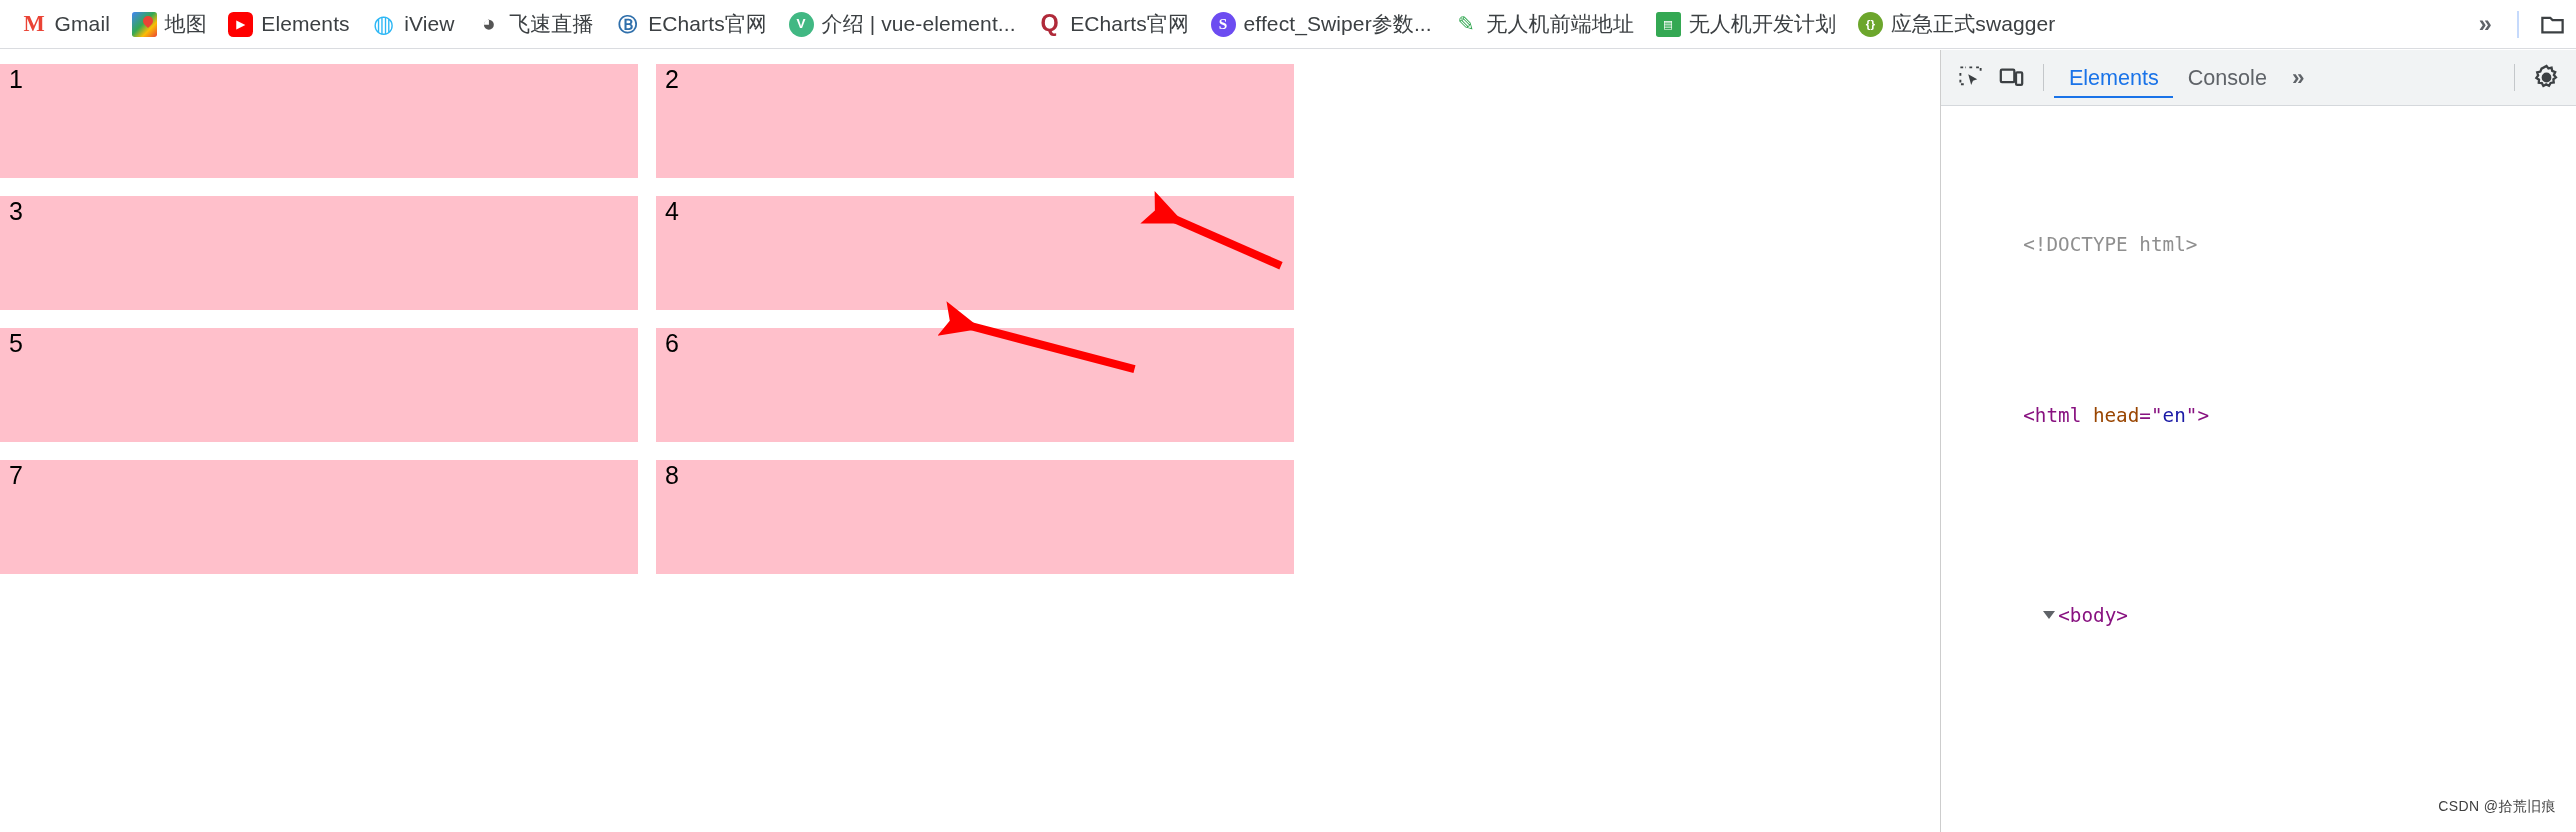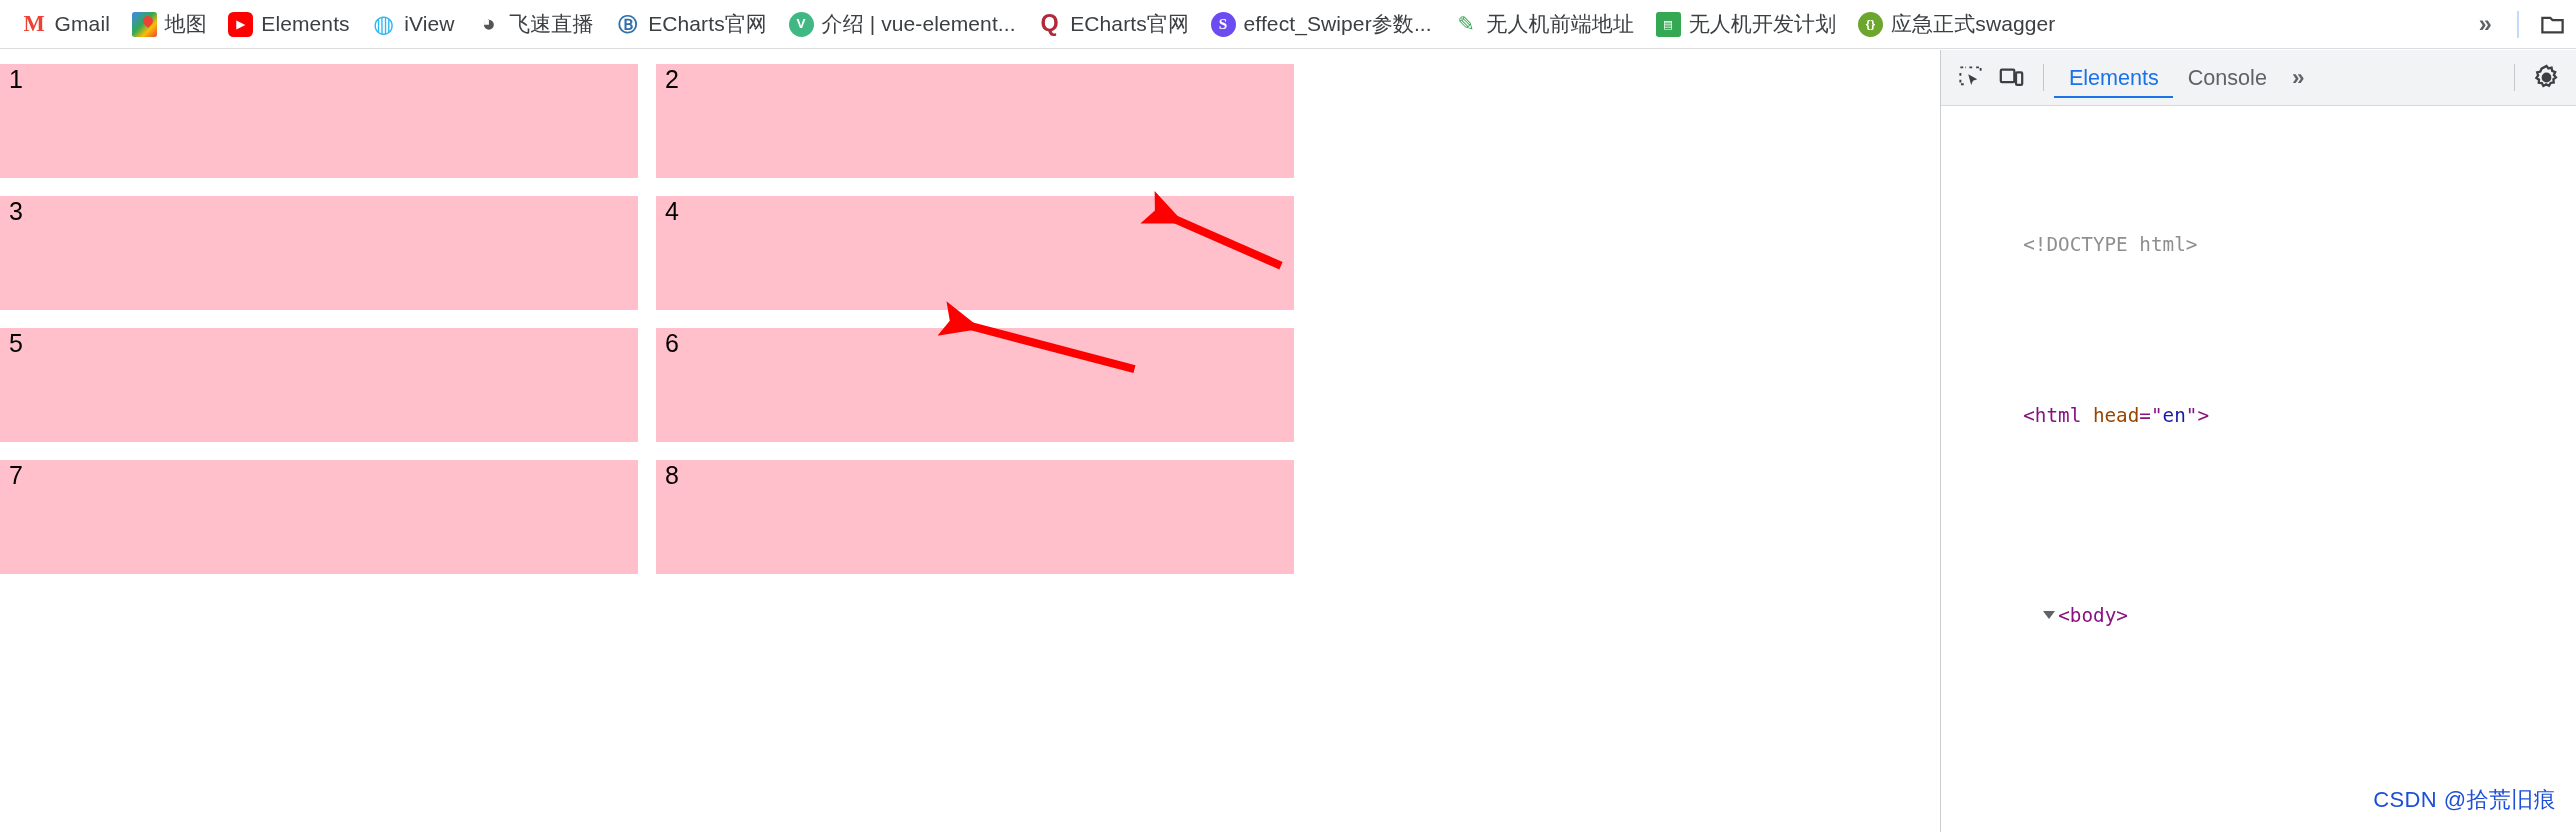--- a/index.html
+++ b/index.html
@@ -215,22 +215,22 @@
     line-height: 11.7px;
     vertical-align: 2.7px;
     margin: 0 1.8px;
   }
   .indent1 { padding-left: 12.6px; }
   .indent2 { padding-left: 32px; }
 
   .watermark {
     position:absolute;
     right: 20px; bottom: 16px;
-    font-size: 22px;
-    color: #1d4ed8;
+    font-size: 14px;
+    color: #404040;
     font-family: "Liberation Sans", sans-serif;
     letter-spacing: 0.4px;
   }
 </style>
 </head>
 <body>
 
 <div class="bookmarks-bar">
 
   <div class="bm-item">

